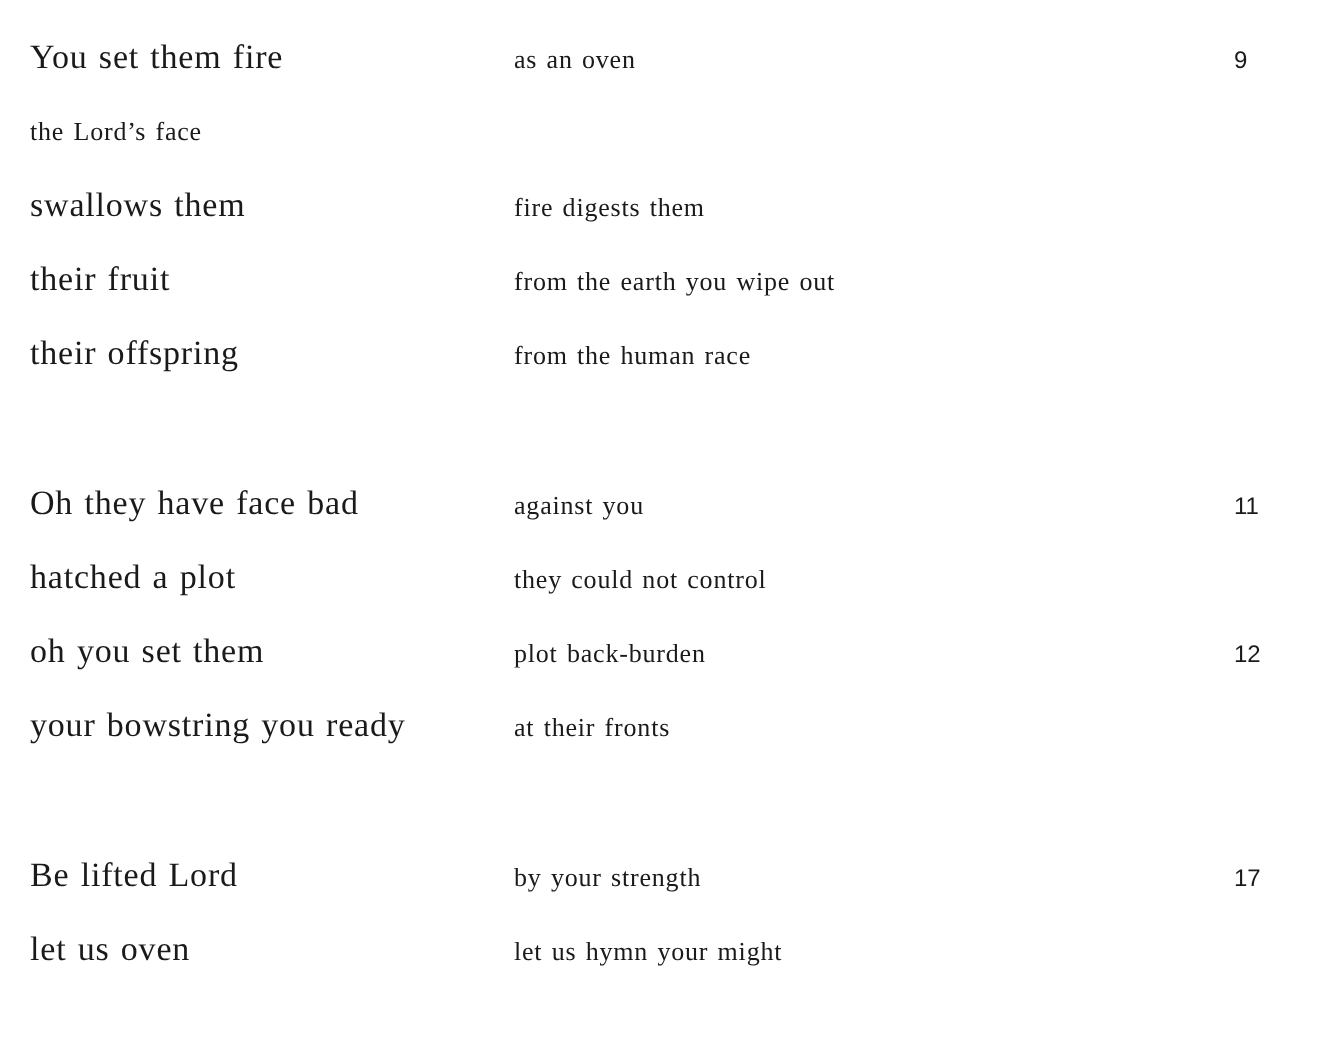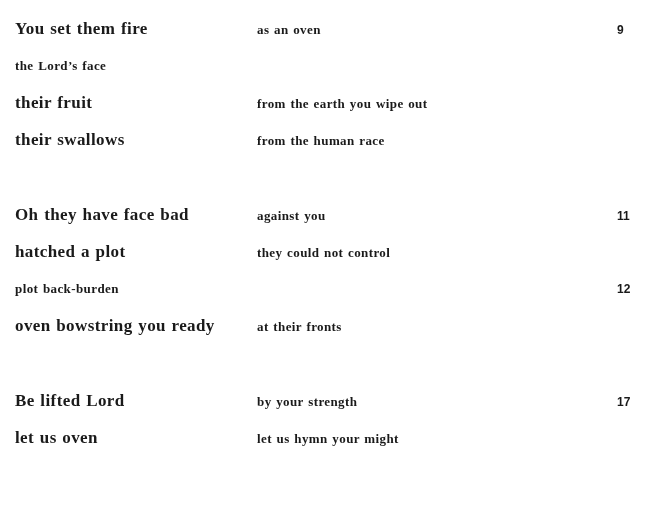--- a/index.html
+++ b/index.html
@@ -19,21 +19,20 @@
     overflow: hidden;
   }
   .stanza { margin: 0; }
   .stanza + .stanza { margin-top: 38px; }
   .row {
     display: flex;
     align-items: baseline;
     height: 37px;
     line-height: 37px;
     width: 649px;
-    font-weight: bold;
   }
   .colA {
     width: 242px;
     flex: 0 0 242px;
     font-size: 17px;
     letter-spacing: 0.4px;
     word-spacing: 1px;
     white-space: nowrap;
   }
   .colB {
@@ -62,47 +61,53 @@
     <div class="row">
       <span class="colA">You set them fire</span>
       <span class="colB">as an oven</span>
       <span class="colN">9</span>
     </div>
     <div class="row">
       <span class="colB">the Lord’s face</span>
       <span class="colN"></span>
     </div>
     <div class="row">
+      <span class="colA">swallows them</span>
+      <span class="colB">fire digests them</span>
+      <span class="colN"></span>
+    </div>
+    <div class="row">
       <span class="colA">their fruit</span>
       <span class="colB">from the earth you wipe out</span>
     </div>
     <div class="row">
-      <span class="colA">their swallows</span>
+      <span class="colA">their offspring</span>
       <span class="colB">from the human race</span>
       <span class="colN"></span>
     </div>
   </div>
 
   <div class="stanza">
     <div class="row">
       <span class="colA">Oh they have face bad</span>
       <span class="colB">against you</span>
       <span class="colN">11</span>
     </div>
     <div class="row">
       <span class="colA">hatched a plot</span>
       <span class="colB">they could not control</span>
       <span class="colN"></span>
     </div>
     <div class="row">
+      <span class="colA">oh you set them</span>
       <span class="colB">plot back-burden</span>
       <span class="colN">12</span>
     </div>
     <div class="row">
-      <span class="colA">oven bowstring you ready</span>
+      <span class="colA">your bowstring you ready</span>
       <span class="colB">at their fronts</span>
       <span class="colN"></span>
     </div>
   </div>
 
   <div class="stanza">
     <div class="row">
       <span class="colA">Be lifted Lord</span>
       <span class="colB">by your strength</span>
       <span class="colN">17</span>

